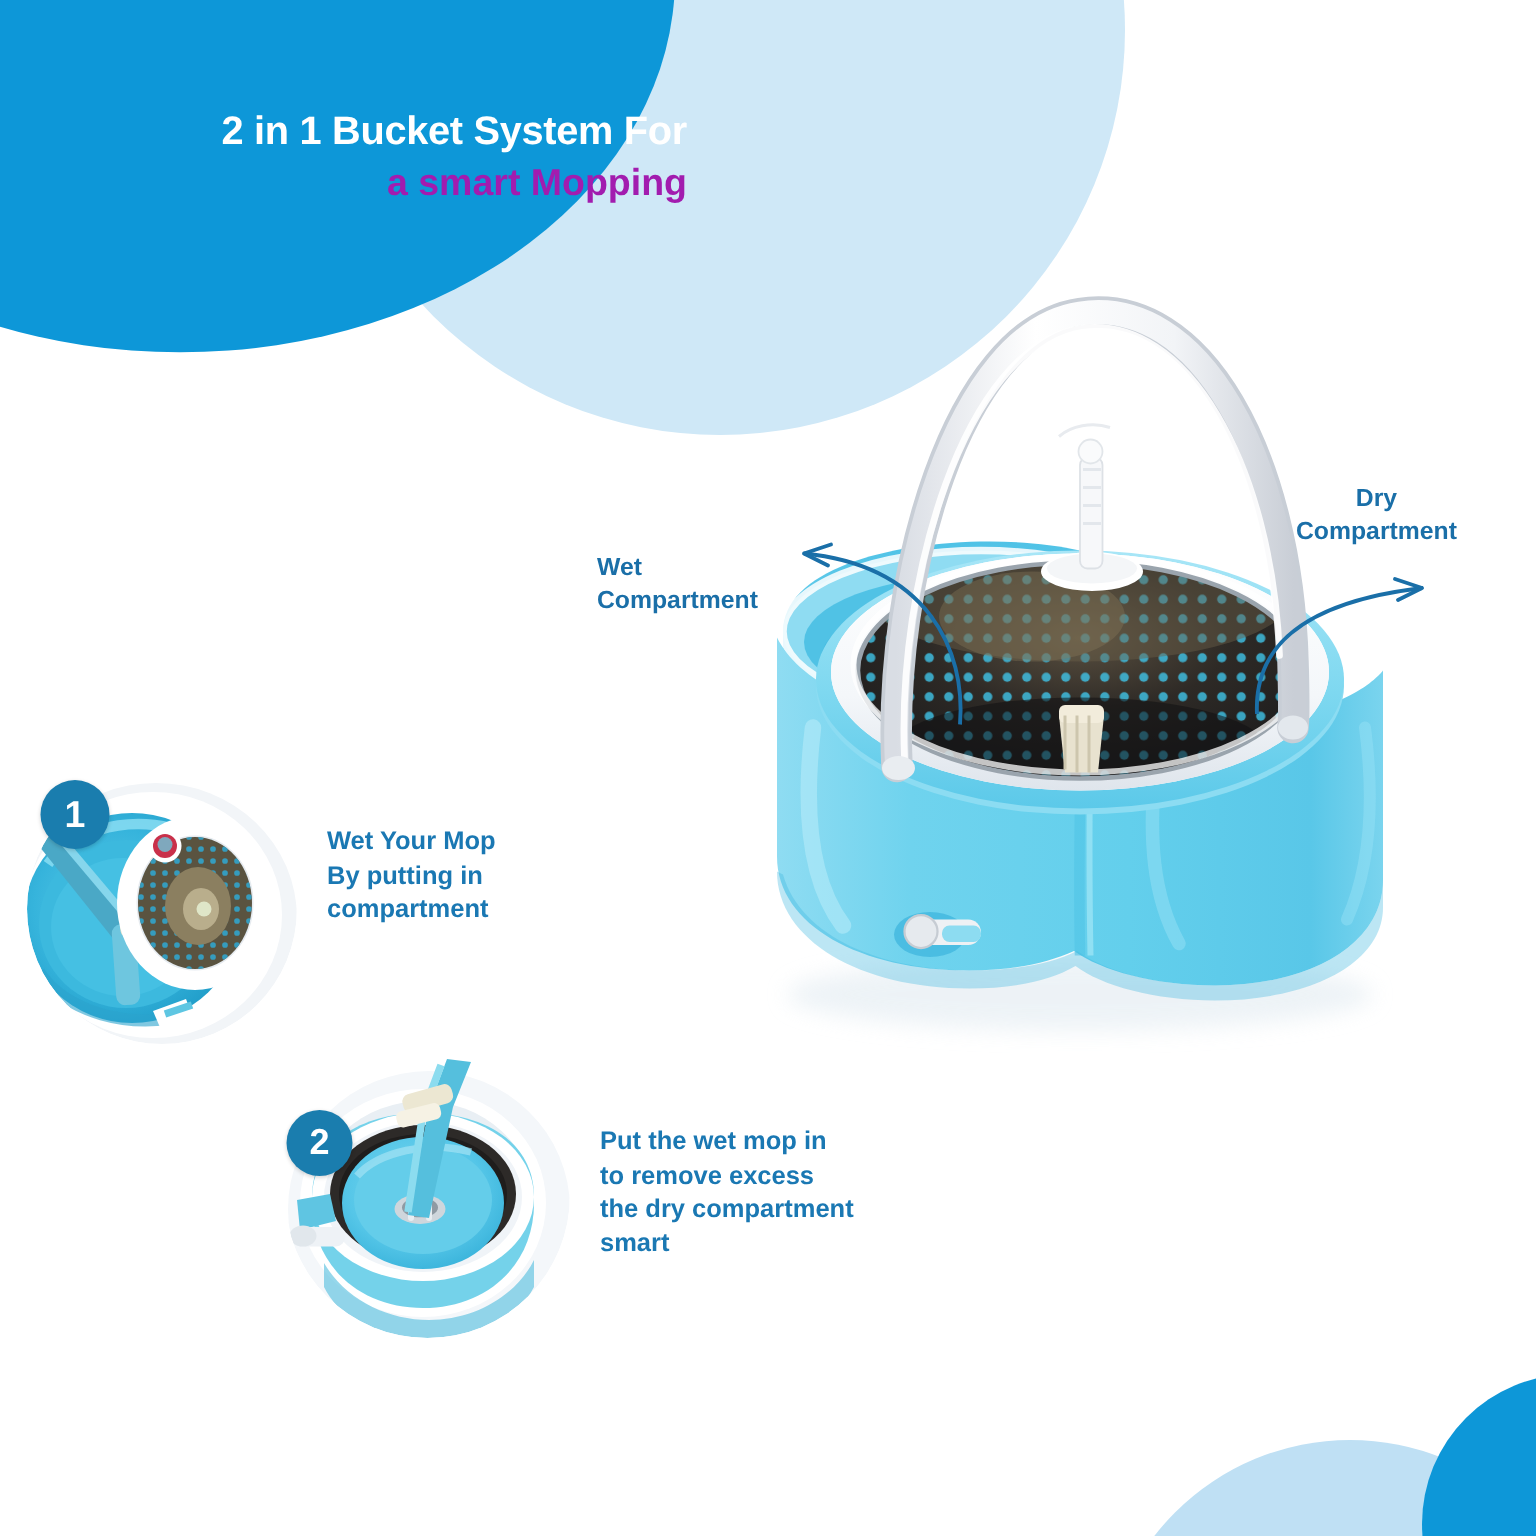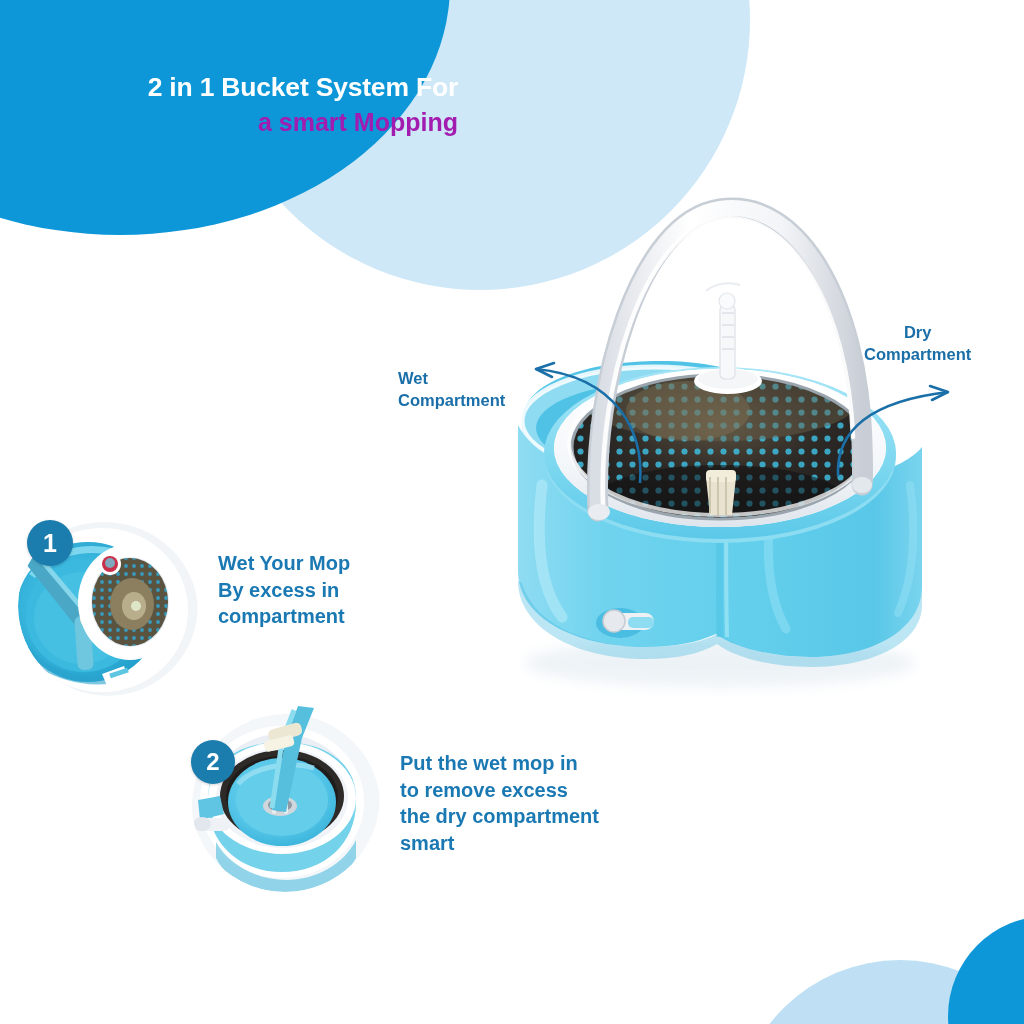--- a/index.html
+++ b/index.html
@@ -58,21 +58,21 @@
     position:absolute;border-radius:50%;overflow:hidden;background:#ffffff;
   }
   .step1{left:0;top:500px;width:420px;height:200px;}
   .step1 .step-photo{left:18px;top:16px;width:180px;height:180px;}
   .step1 .step-text{position:absolute;left:218px;top:50px;width:190px;}
   .step2{left:170px;top:690px;width:480px;height:210px;}
   .step2 .step-photo{left:20px;top:12px;width:190px;height:190px;}
   .step2 .step-text{position:absolute;left:230px;top:60px;width:240px;}
 
   .step-text{
-    color:#1a78b3;font-weight:bold;font-size:20px;line-height:1.33;
+    color:#1a78b3;font-weight:bold;font-size:17px;line-height:1.33;
   }
   .step-text span{display:block;}
 
   .badge{
     position:absolute;border-radius:50%;
     background:#1a7dae;color:#ffffff;
     display:flex;align-items:center;justify-content:center;
     font-weight:bold;z-index:8;
     box-shadow:0 1px 3px rgba(0,0,0,.18);
   }
@@ -297,21 +297,21 @@
           <circle cx="92" cy="48" r="8" fill="#c9304a"></circle>
           <circle cx="92" cy="47" r="5" fill="#7fa8bd"></circle>
 
           <path d="M84,158 L106,150 L112,166 L90,172 Z" fill="#ffffff"></path>
           <path d="M92,160 L110,154" stroke="#5ec6e2" stroke-width="5"></path>
         </g>
       </svg>
     </div>
     <div class="step-text">
       <span>Wet Your Mop</span>
-      <span>By excess in</span>
+      <span>By putting in</span>
       <span>compartment</span>
     </div>
   </div>
   <div class="badge badge1">1</div>
 
   <div class="step step2">
     <div class="step-photo">
       <svg viewBox="0 0 190 190" width="190" height="190">
         <defs>
           <radialGradient id="s2d" cx="45%" cy="40%" r="65%">

